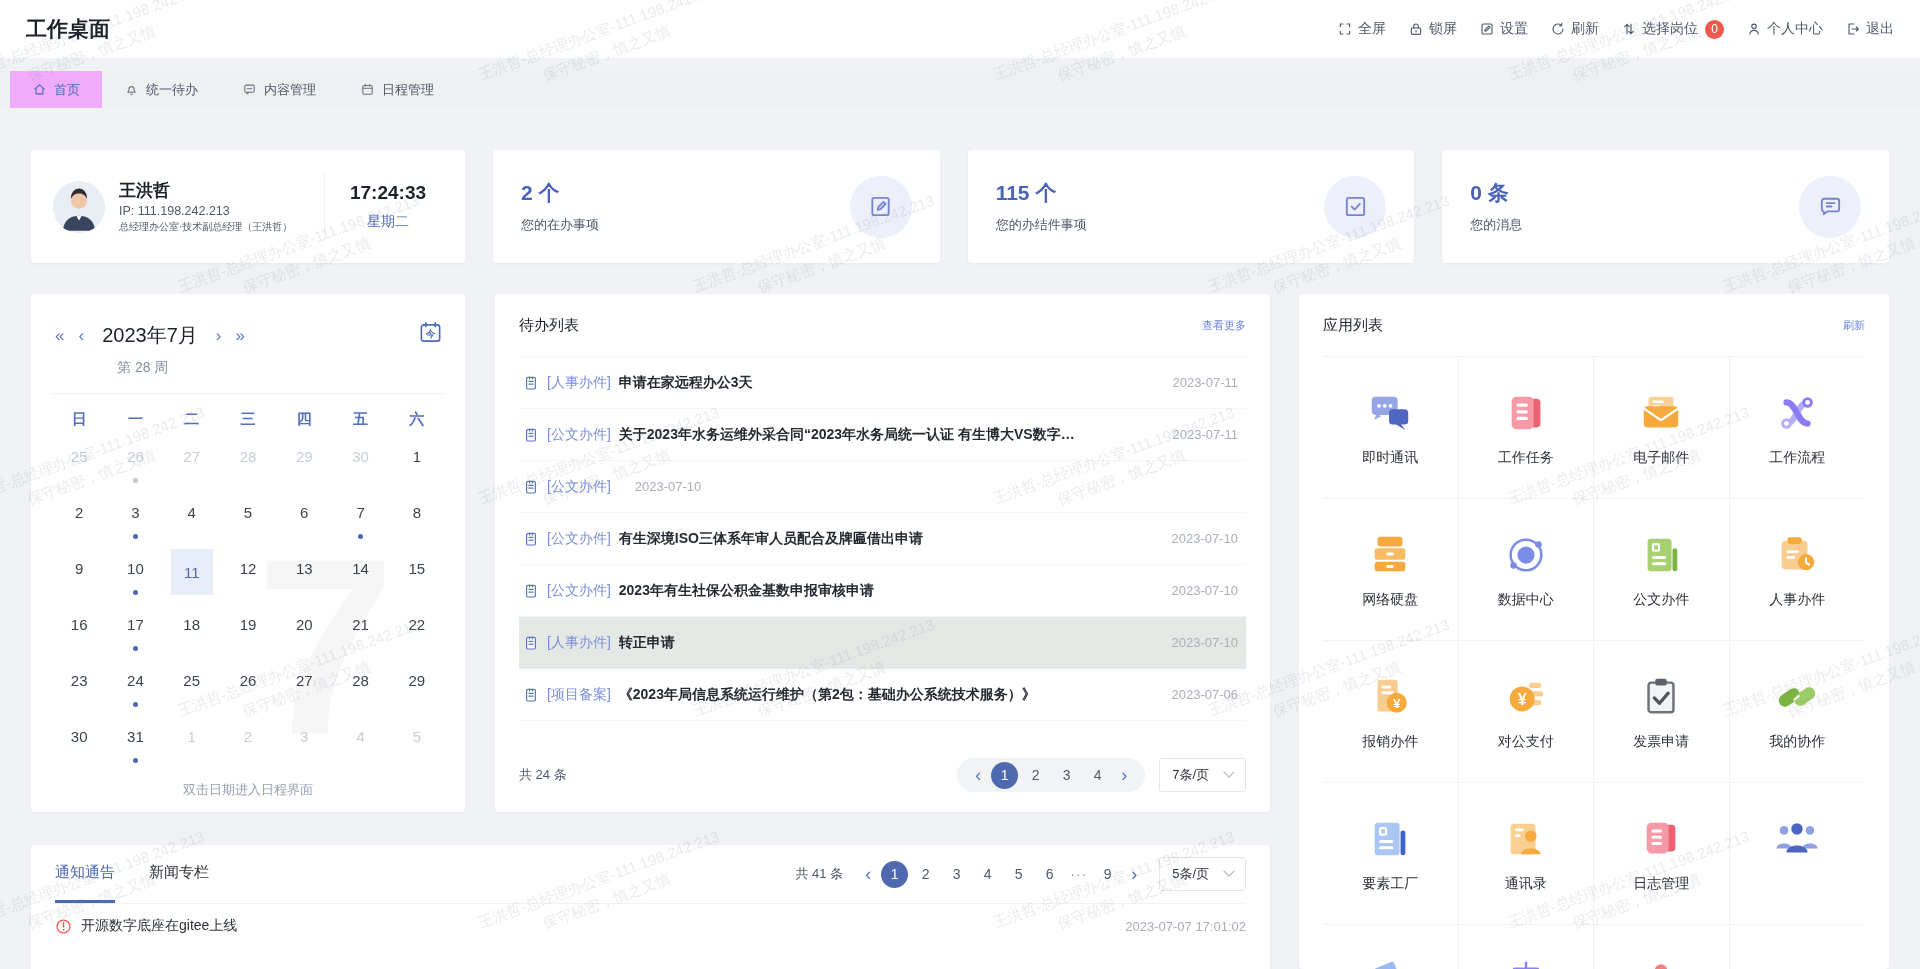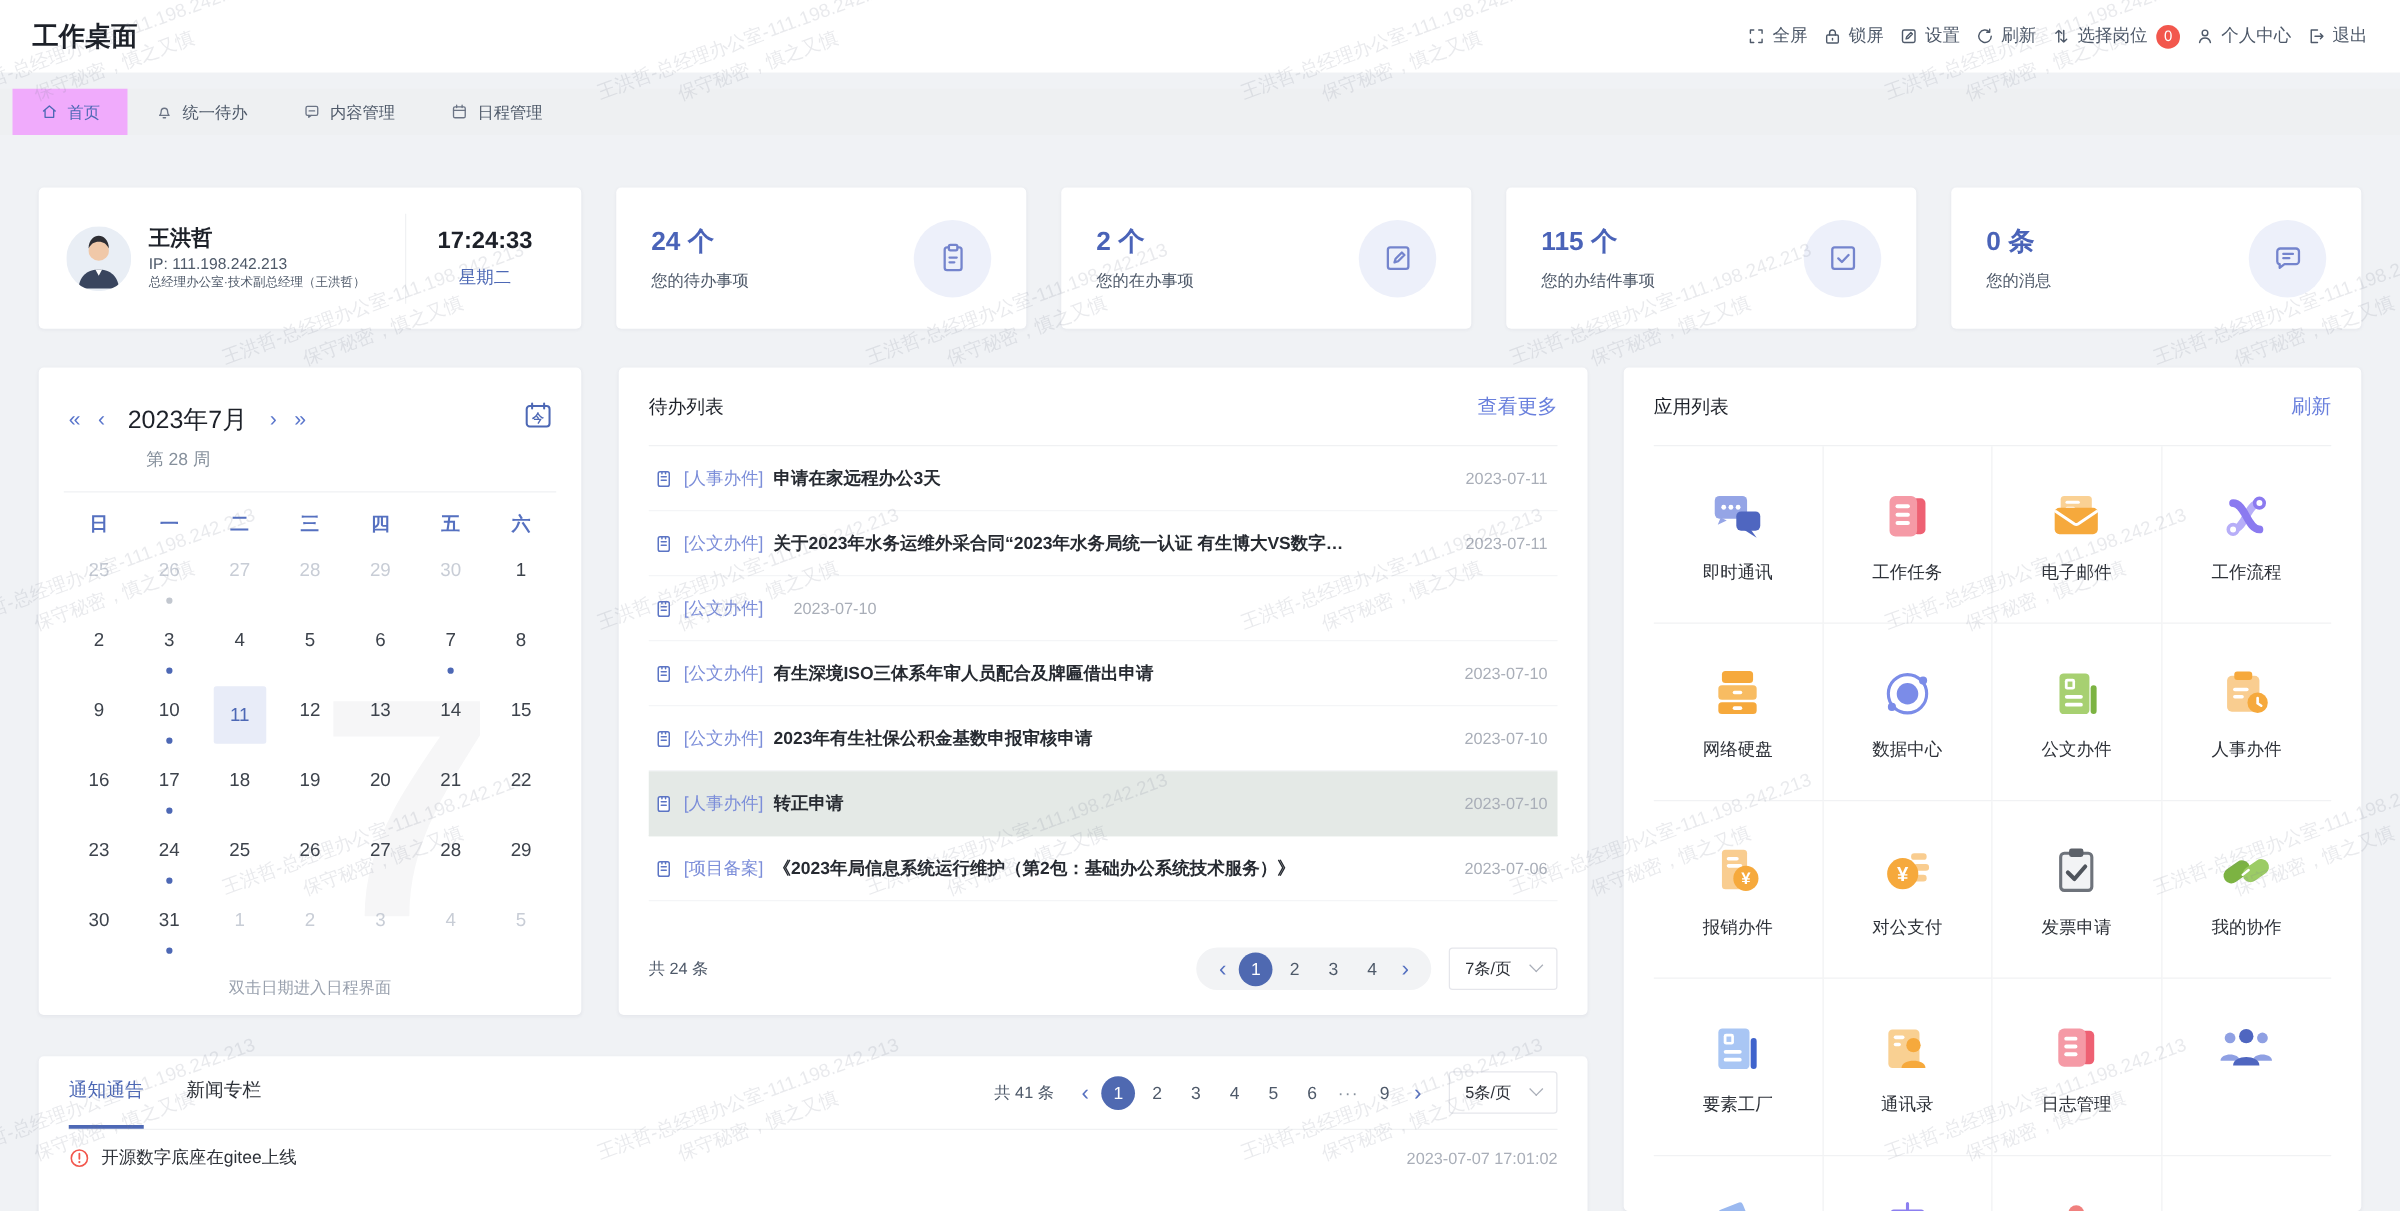--- a/index.html
+++ b/index.html
@@ -5,21 +5,21 @@
   html,body{margin:0;padding:0;}
   body{width:1920px;height:969px;overflow:hidden;background:#f0f2f5;
        font-family:"Liberation Sans","DejaVu Sans",sans-serif;color:#1d2129;position:relative;}
   .icon{display:inline-flex;align-items:center;justify-content:center;}
   .icon svg{display:block;}
 
   
   .hdr{height:58px;background:#fff;display:flex;align-items:center;justify-content:space-between;
        padding:0 26px;box-sizing:border-box;}
   .hdr-title{font-size:21px;font-weight:bold;color:#1d2129;}
-  .hdr-actions{display:flex;align-items:center;gap:12px;}
+  .hdr-actions{display:flex;align-items:center;gap:22px;}
   .hact{display:flex;align-items:center;gap:5px;font-size:14px;color:#4e5969;cursor:pointer;}
   .hact .icon{color:#4e5969;}
   .badge{display:inline-flex;align-items:center;justify-content:center;width:19px;height:19px;
          border-radius:50%;background:#f2574d;color:#fff;font-size:12px;margin-left:2px;}
 
   
   .tabstrip{margin-top:13px;height:37px;background:#eef0f2;display:flex;align-items:stretch;padding-left:10px;}
   .tab{display:flex;align-items:center;gap:7px;padding:0 22px;font-size:13px;color:#4e5969;cursor:pointer;}
   .tab .icon{color:#6b7485;}
   .tab.active{background:#f0abfc;color:#4d68b5;}
@@ -73,21 +73,21 @@
   .dot.gray{background:#c2c7cf;}
   .dot.none{background:transparent;}
   .cal-big7{position:absolute;right:70px;bottom:40px;font-size:250px;font-weight:bold;
             color:rgba(31,35,41,.04);line-height:1;z-index:0;pointer-events:none;}
   .cal-hint{text-align:center;font-size:13px;color:#98a0ad;margin-top:8px;cursor:pointer;position:relative;z-index:1;}
 
   
   .todo{flex:1;min-width:0;padding:0 24px;display:flex;flex-direction:column;}
   .panel-head{height:62px;display:flex;align-items:center;justify-content:space-between;}
   .panel-title{font-size:15px;color:#1d2129;}
-  .link{font-size:16px;color:#6a80dd;cursor:pointer;}
+  .link{font-size:11px;color:#6a80dd;cursor:pointer;}
   .panel-sep{height:1px;background:#f0f1f3;}
   .trow{height:51px;display:flex;align-items:center;gap:8px;border-bottom:1px solid #f4f5f7;
         padding:0 8px 0 4px;cursor:pointer;}
   .trow.hl{background:#e4e9e6;border-bottom-color:#e4e9e6;}
   .tcat{font-size:14px;color:#7c8ed9;flex:none;}
   .ttitle{font-size:14px;font-weight:bold;color:#262a31;flex:1;min-width:0;
           white-space:nowrap;overflow:hidden;text-overflow:ellipsis;}
   .tdate{font-size:13px;color:#a9aeb8;flex:none;margin-left:16px;}
   .todo-foot{margin-top:auto;display:flex;align-items:center;padding:18px 0 20px;}
   .total{font-size:13px;color:#4e5969;}
@@ -255,33 +255,20 @@
         <div class="uip">IP: 111.198.242.213</div>
         <div class="upos">总经理办公室·技术副总经理（王洪哲）</div>
       </div>
       <div class="udiv"></div>
       <div class="utime">
         <div class="uclock">17:24:33</div>
         <div class="uweek">星期二</div>
       </div>
     </div>
 
-  <div class="card stat">
-    <div>
-          <div class="stat-num">24 个</div>
-    <div class="stat-label">您的待办事项</div>
-        </div>
-    <div class="stat-circle">
-          <svg viewBox="0 0 28 28" width="27" height="27" fill="none" stroke="currentColor" stroke-width="1.9" stroke-linecap="round" stroke-linejoin="round">
-            <rect x="7" y="5" width="14" height="19" rx="2"></rect>
-            <rect x="10.5" y="3" width="7" height="4.5" rx="1.2" fill="#edf0fa"></rect>
-            <path d="M11 13.5h6M11 17.5h4"></path>
-          </svg>
-        </div>
-  </div>
       <div class="card stat">
     <div>
           <div class="stat-num">2 个</div>
     <div class="stat-label">您的在办事项</div>
         </div>
     <div class="stat-circle">
           <svg viewBox="0 0 28 28" width="27" height="27" fill="none" stroke="currentColor" stroke-width="1.9" stroke-linecap="round" stroke-linejoin="round">
             <rect x="5.5" y="5" width="17" height="18" rx="2"></rect>
             <path d="M11 17.5l.9-3 5.2-5.2 2.1 2.1-5.2 5.2-3 .9z"></path>
           </svg>

